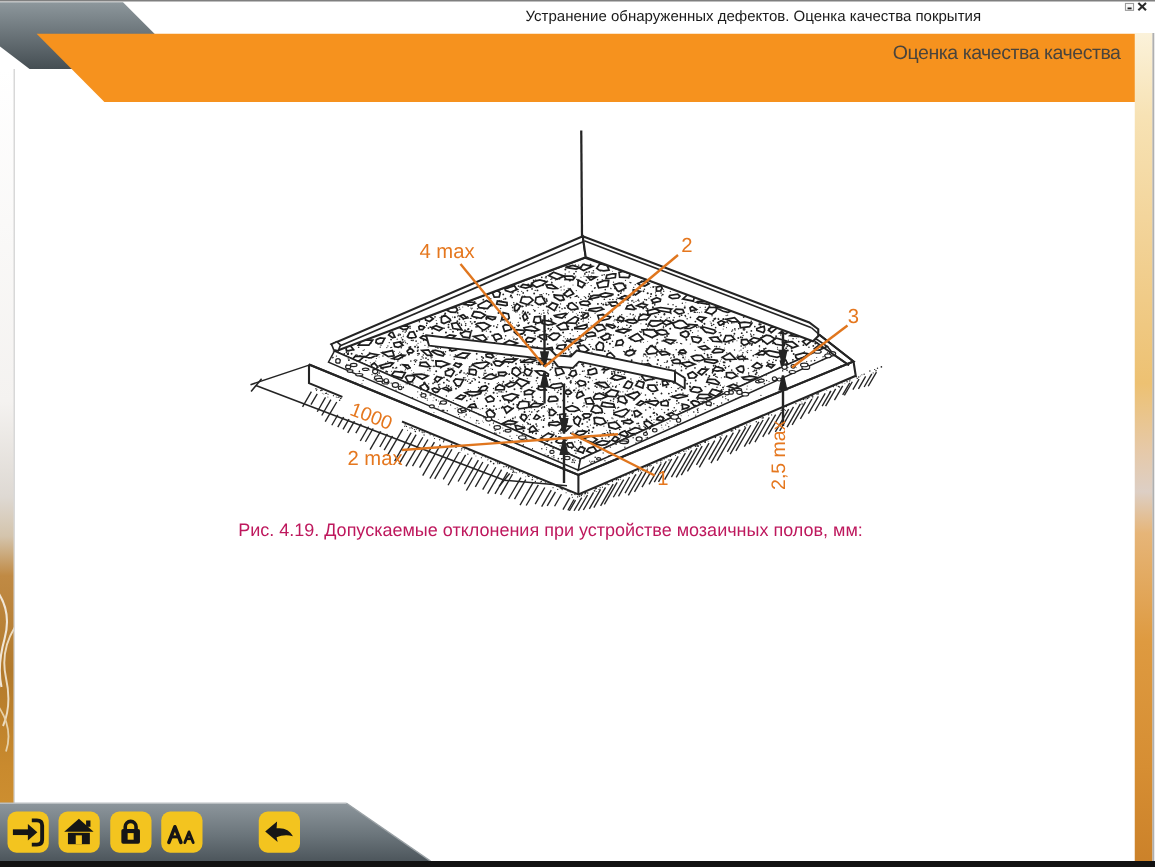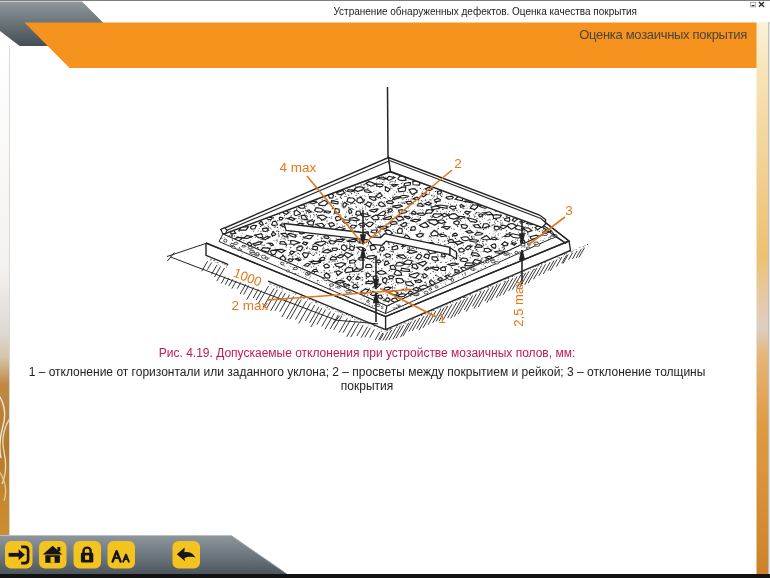--- a/index.html
+++ b/index.html
@@ -7,21 +7,21 @@
   body{width:770px;height:578px;overflow:hidden;font-family:"Liberation Sans",sans-serif;background:#fff;}
   .page{position:relative;width:770px;height:578px;overflow:hidden;background:#fff;}
   .abs{position:absolute;}
 </style>
 </head>
 <body>
 <div class="page">
 
 <div class="abs" style="left:0;top:0;width:770px;height:23px;background:#fff;border-top:1px solid #7f7f7f;"></div>
 
-<div class="abs" style="left:0;top:6px;width:637px;text-align:right;font-size:10px;color:#1a1a1a;">Устранение обнаруженных дефектов. Оценка качества покрытия</div>
+<div class="abs" style="left:0;top:6px;width:637px;text-align:right;font-size:10px;color:#1a1a1a;padding-left:17px;">Устранение обнаруженных дефектов. Оценка качества покрытия</div>
 
 <svg class="abs" style="left:745px;top:0;" width="25" height="10" viewBox="0 0 25 10">
 
   <g>
         <rect x="5.3" y="2.3" width="5.4" height="4.6" fill="#f6f6f6" stroke="#999" stroke-width="0.7"></rect>
   <line x1="6.7" y1="5.6" x2="9.4" y2="5.6" stroke="#222" stroke-width="1.1"></line>
       </g>
 
   <g>
         <line x1="13.9" y1="2.0" x2="19.0" y2="6.8" stroke="#2a2a2a" stroke-width="1.4"></line>
@@ -36,21 +36,21 @@
           <stop offset="1" stop-color="#454e53"></stop>
   </linearGradient>
       </defs>
   <polygon points="0,1.5 82,1.5 126.5,46 19.7,46 0,31" fill="url(#gg)"></polygon>
 </svg>
 
 <svg class="abs" style="left:0;top:0;" width="770" height="70" viewBox="0 0 770 70">
   <polygon points="24.4,22.5 757,22.5 757,68 69.6,68" fill="#f6921e"></polygon>
 </svg>
 
-<div class="abs" style="left:0;top:27px;width:747px;text-align:right;font-size:13px;letter-spacing:-0.3px;color:#4a443c;">Оценка мозаичных покрытия</div>
+<div class="abs" style="left:0;top:27px;width:747px;text-align:right;font-size:13px;letter-spacing:-0.3px;color:#4a443c;">Оценка качества качества</div>
 
 <svg class="abs" style="left:0;top:46px;" width="10" height="528" viewBox="0 0 10 528">
   <defs>
         <linearGradient id="lg" x1="0" y1="0" x2="0" y2="1">
     <stop offset="0" stop-color="#ffffff"></stop>
     <stop offset="0.42" stop-color="#f4f2f0"></stop>
     <stop offset="0.54" stop-color="#ded9d3"></stop>
     <stop offset="0.59" stop-color="#d4c4ac"></stop>
     <stop offset="0.64" stop-color="#c08a44"></stop>
     <stop offset="0.76" stop-color="#b27a2c"></stop>
@@ -3592,21 +3592,20 @@
 
   <text x="250" y="310" font-size="13.5" fill="#e5771e" text-anchor="middle" font-family="Liberation Sans,sans-serif">2 max</text>
 
   <text x="442" y="323" font-size="13.5" fill="#e5771e" text-anchor="middle" font-family="Liberation Sans,sans-serif">1</text>
 
   <text x="523" y="303.5" font-size="13" fill="#e5771e" text-anchor="middle" font-family="Liberation Sans,sans-serif" transform="rotate(-90 523 303.5)">2,5 max</text>
 </svg>
 
 <div class="abs" style="left:0;top:345.5px;width:734px;text-align:center;font-size:12px;color:#be185d;">Рис. 4.19. Допускаемые отклонения при устройстве мозаичных полов, мм:</div>
 
-<div class="abs" style="left:0;top:364.5px;width:734px;text-align:center;font-size:12px;line-height:14.5px;color:#222;">1 – отклонение от горизонтали или заданного уклона; 2 – просветы между покрытием и рейкой; 3 – отклонение толщины<br>покрытия</div>
 
 <svg class="abs" style="left:0;top:534px;" width="300" height="40" viewBox="0 0 300 40">
   <defs>
         <linearGradient id="bg2" x1="0" y1="0" x2="0" y2="1">
     <stop offset="0" stop-color="#8d969c"></stop>
           <stop offset="0.55" stop-color="#6b757b"></stop>
           <stop offset="1" stop-color="#4d565c"></stop>
   </linearGradient>
       </defs>
   <polygon points="0,1.5 231,1.5 287,40 0,40" fill="url(#bg2)"></polygon>

